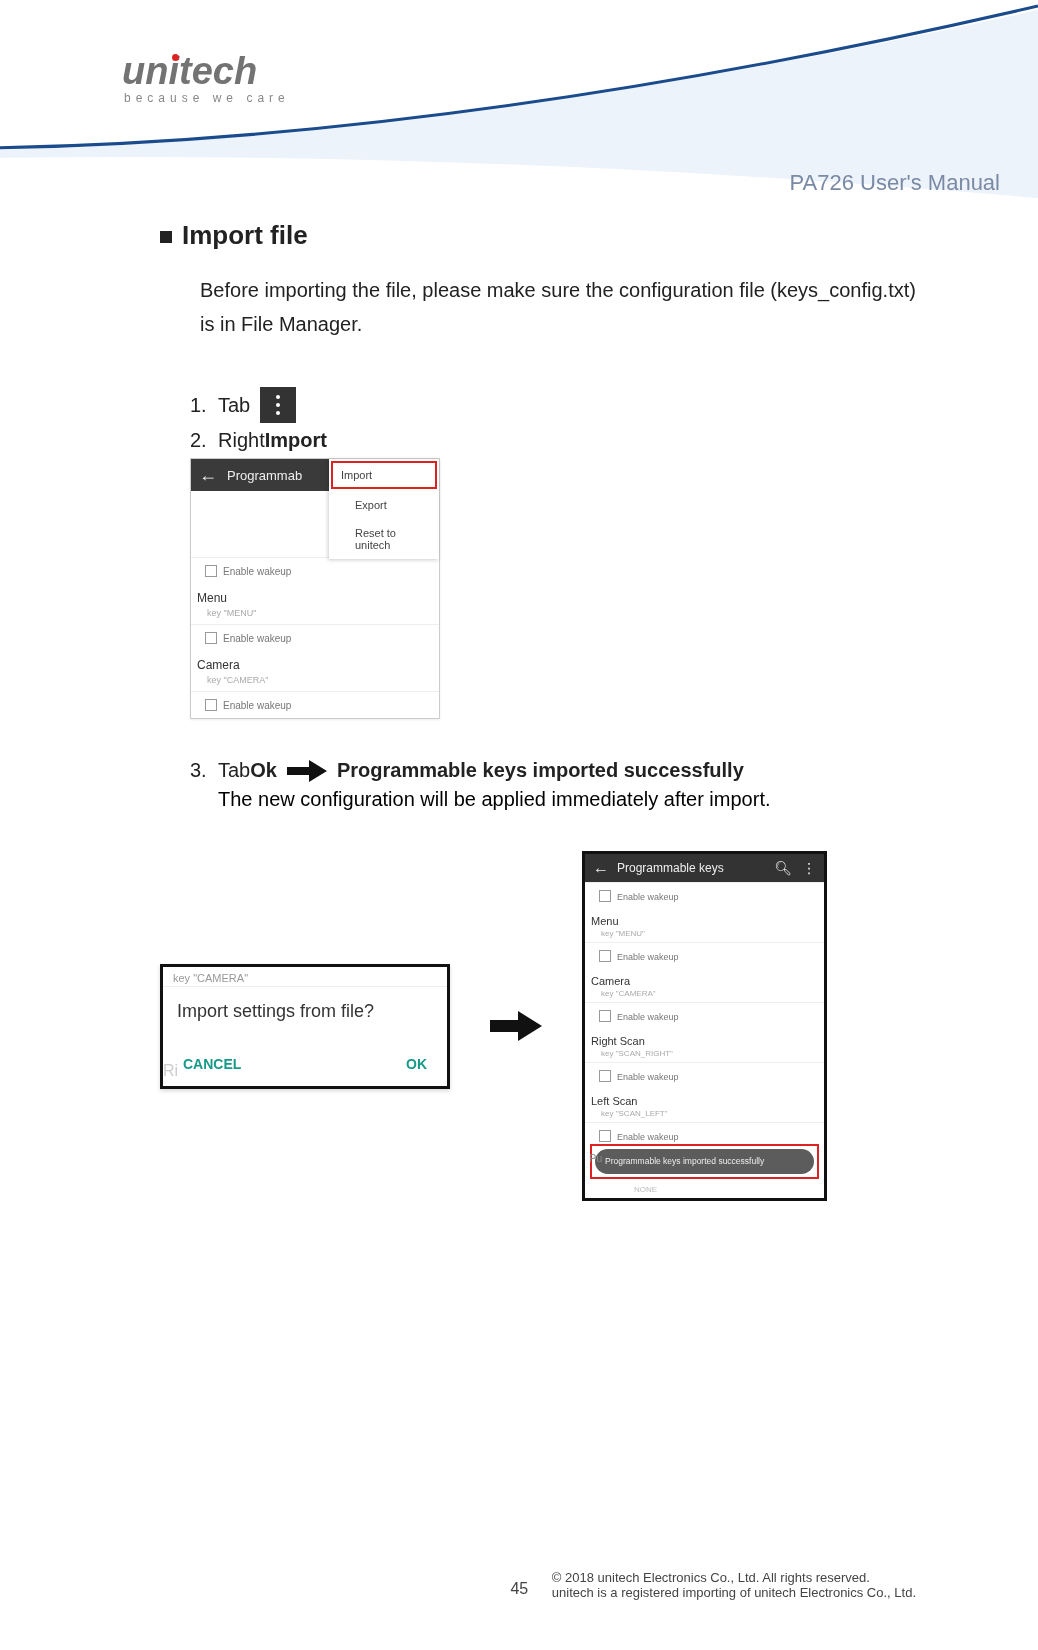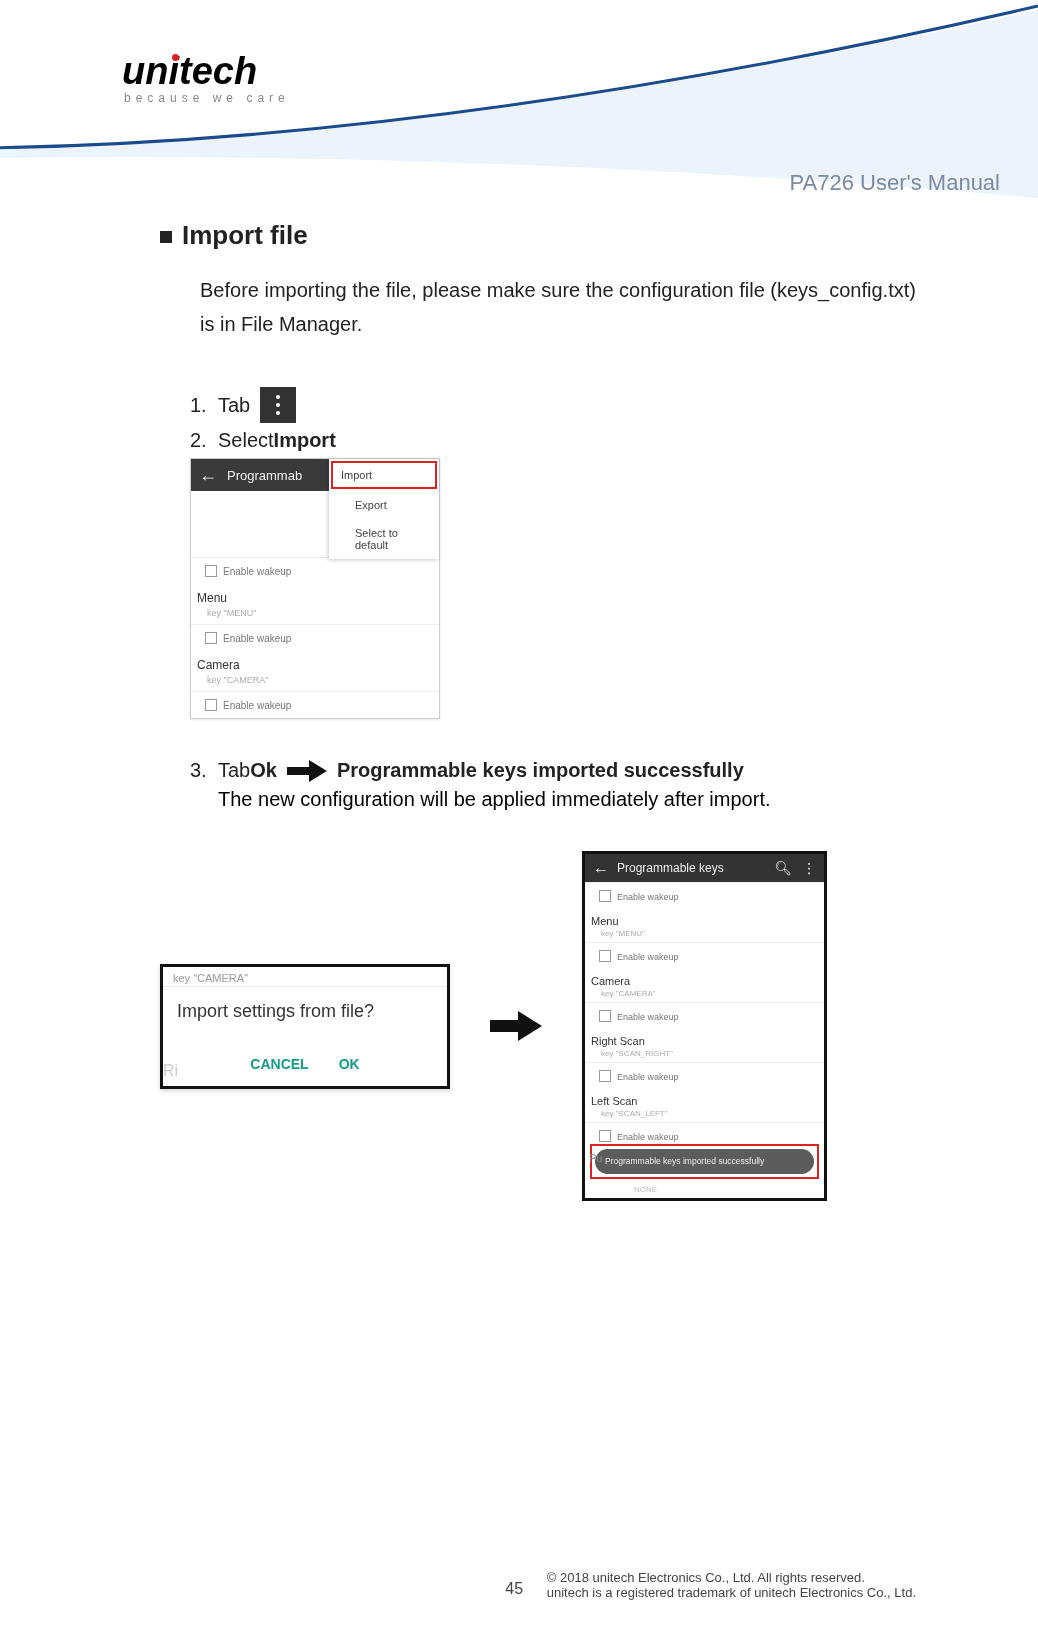--- a/index.html
+++ b/index.html
@@ -24,21 +24,21 @@
   .logo {
     position: absolute;
     top: 50px;
     left: 122px;
     width: 200px;
   }
   .logo-main {
     font-size: 38px;
     font-weight: bold;
     font-style: italic;
-    color: #000000;
+    color: #737373;
     letter-spacing: 0px;
     position: relative;
   }
   .logo-dot {
     position: absolute;
     width: 7px; height: 7px;
     background: #d22;
     border-radius: 50%;
     top: 4px;
     left: 50px;
@@ -208,21 +208,21 @@
     padding: 5px 10px 2px;
     border-bottom: 1px solid #eee;
   }
   .s2-title {
     font-size: 18px;
     color: #333;
     padding: 14px 14px 24px;
   }
   .s2-btns {
     display: flex;
-    justify-content: center;
+    justify-content: space-between;
     gap: 30px;
     padding: 10px 20px 14px;
     font-size: 14px;
     font-weight: bold;
     color: #159a88;
   }
   .s2-dim2 {
     font-size: 16px;
     color: #ccc;
     padding: 0 18px 0 2px;
@@ -319,33 +319,33 @@
       <span class="step-num">1.</span>
       <span>Tab</span>&nbsp;
       <span class="kebab-btn">
         <span></span>
           <span></span>
           <span></span>
       </span>
     </li>
     <li>
       <span class="step-num">2.</span>
-      <span>Select </span>
+      <span>Right </span>
       <span class="bold">Import</span>
     </li>
   </ol>
 
   <div class="shot1" style="margin-left:30px;">
     <div class="s1-top">
       <span class="s1-back">←</span>
       <span>Programmab</span>
       <div class="s1-menu">
         <div class="s1-menu-item s1-import">Import</div>
         <div class="s1-menu-item">Export</div>
-        <div class="s1-menu-item">Select to default</div>
+        <div class="s1-menu-item">Reset to unitech</div>
       </div>
     </div>
     <div style="height:66px;"></div>
     <div class="s1-row">
       <span class="s1-cb"></span>
       <span>Enable wakeup</span>
     </div>
     <div class="s1-section">Menu</div>
     <div class="s1-sub">key "MENU"</div>
     <div class="s1-row">
@@ -443,15 +443,15 @@
         <div class="none">NONE</div>
       </div>
     </div>
   </div>
 </div>
 
 <div class="footer">
   <span class="pg">45</span>
   <span class="ln">
     <span>© 2018 unitech Electronics Co., Ltd. All rights reserved.</span><br>
-    <span>unitech is a registered trademark of unitech Electronics Co., Ltd.</span>
+    <span>unitech is a registered importing of unitech Electronics Co., Ltd.</span>
   </span>
 </div>
 
 </body></html>

